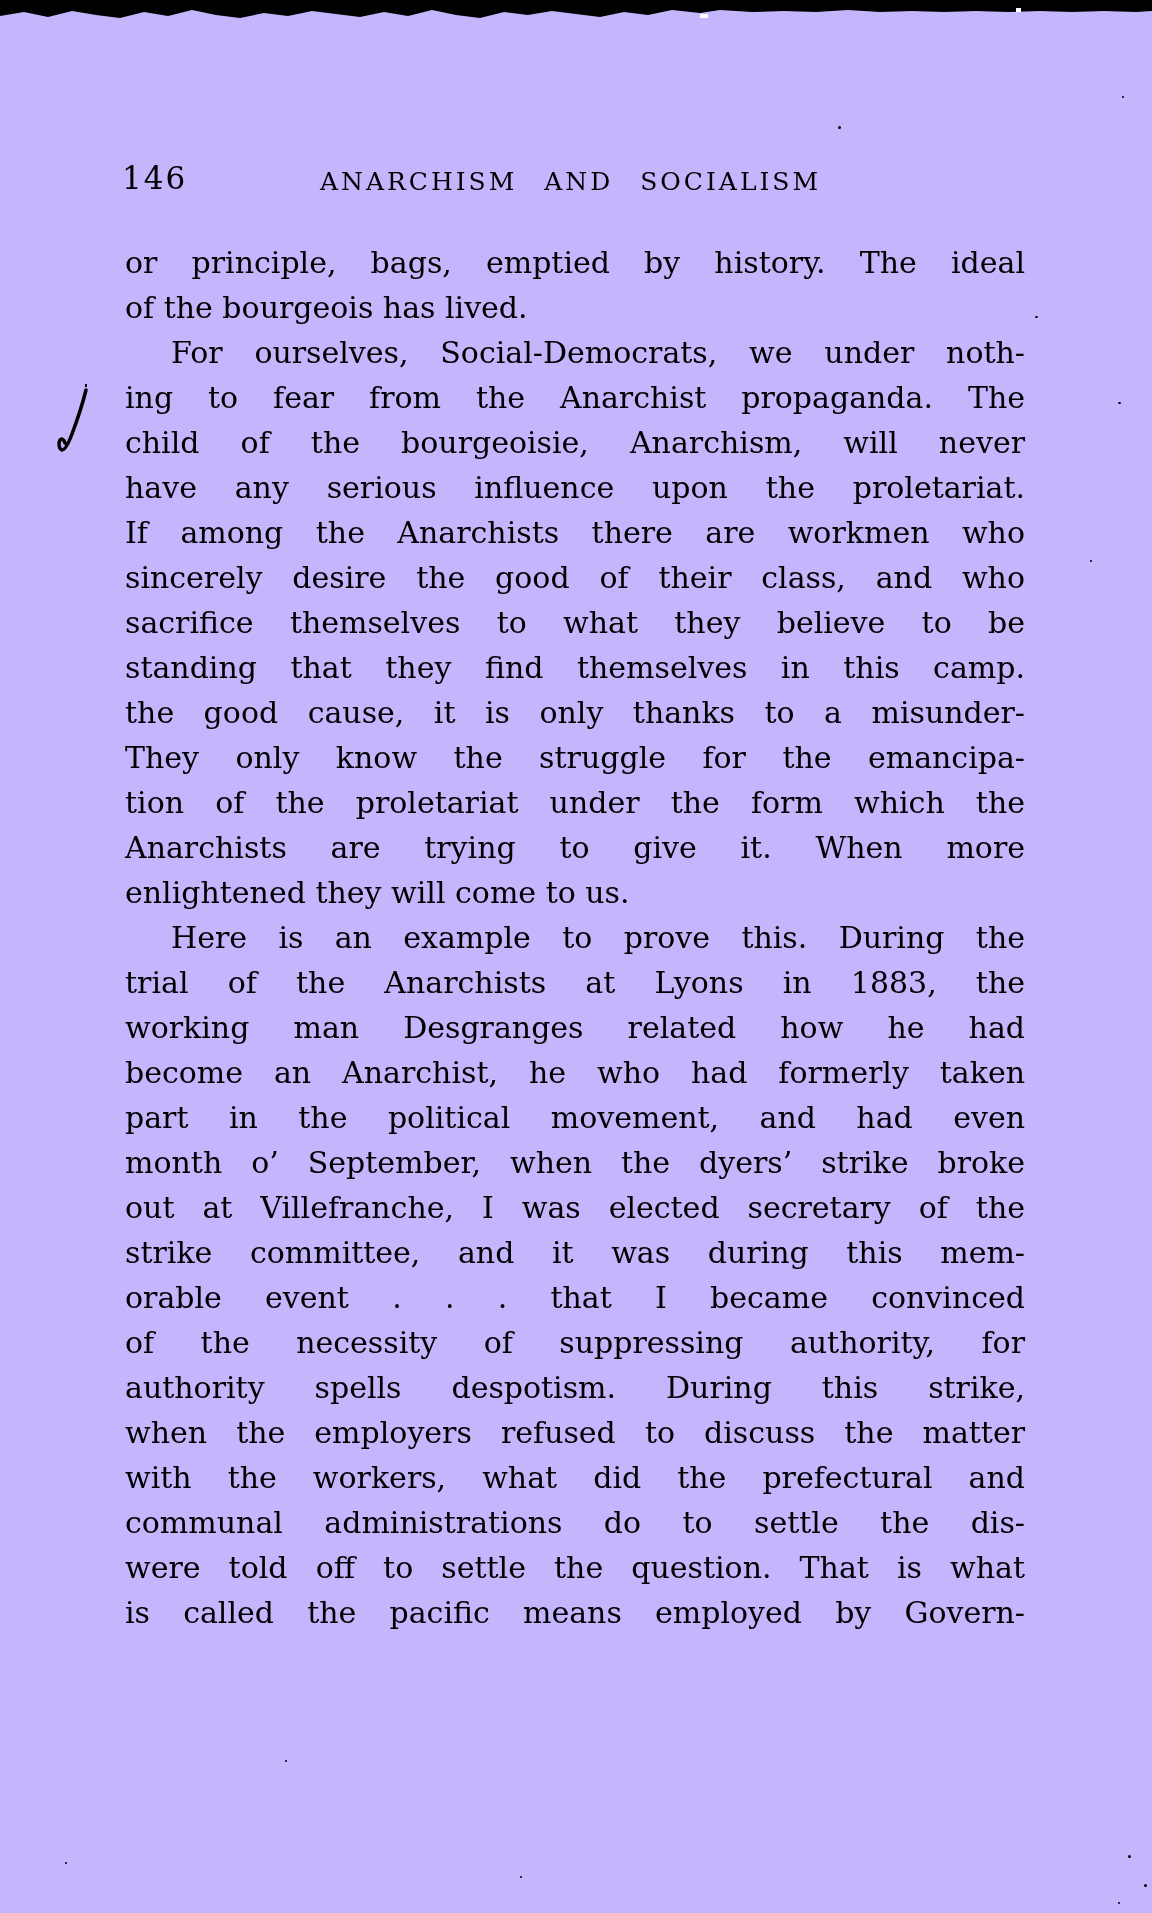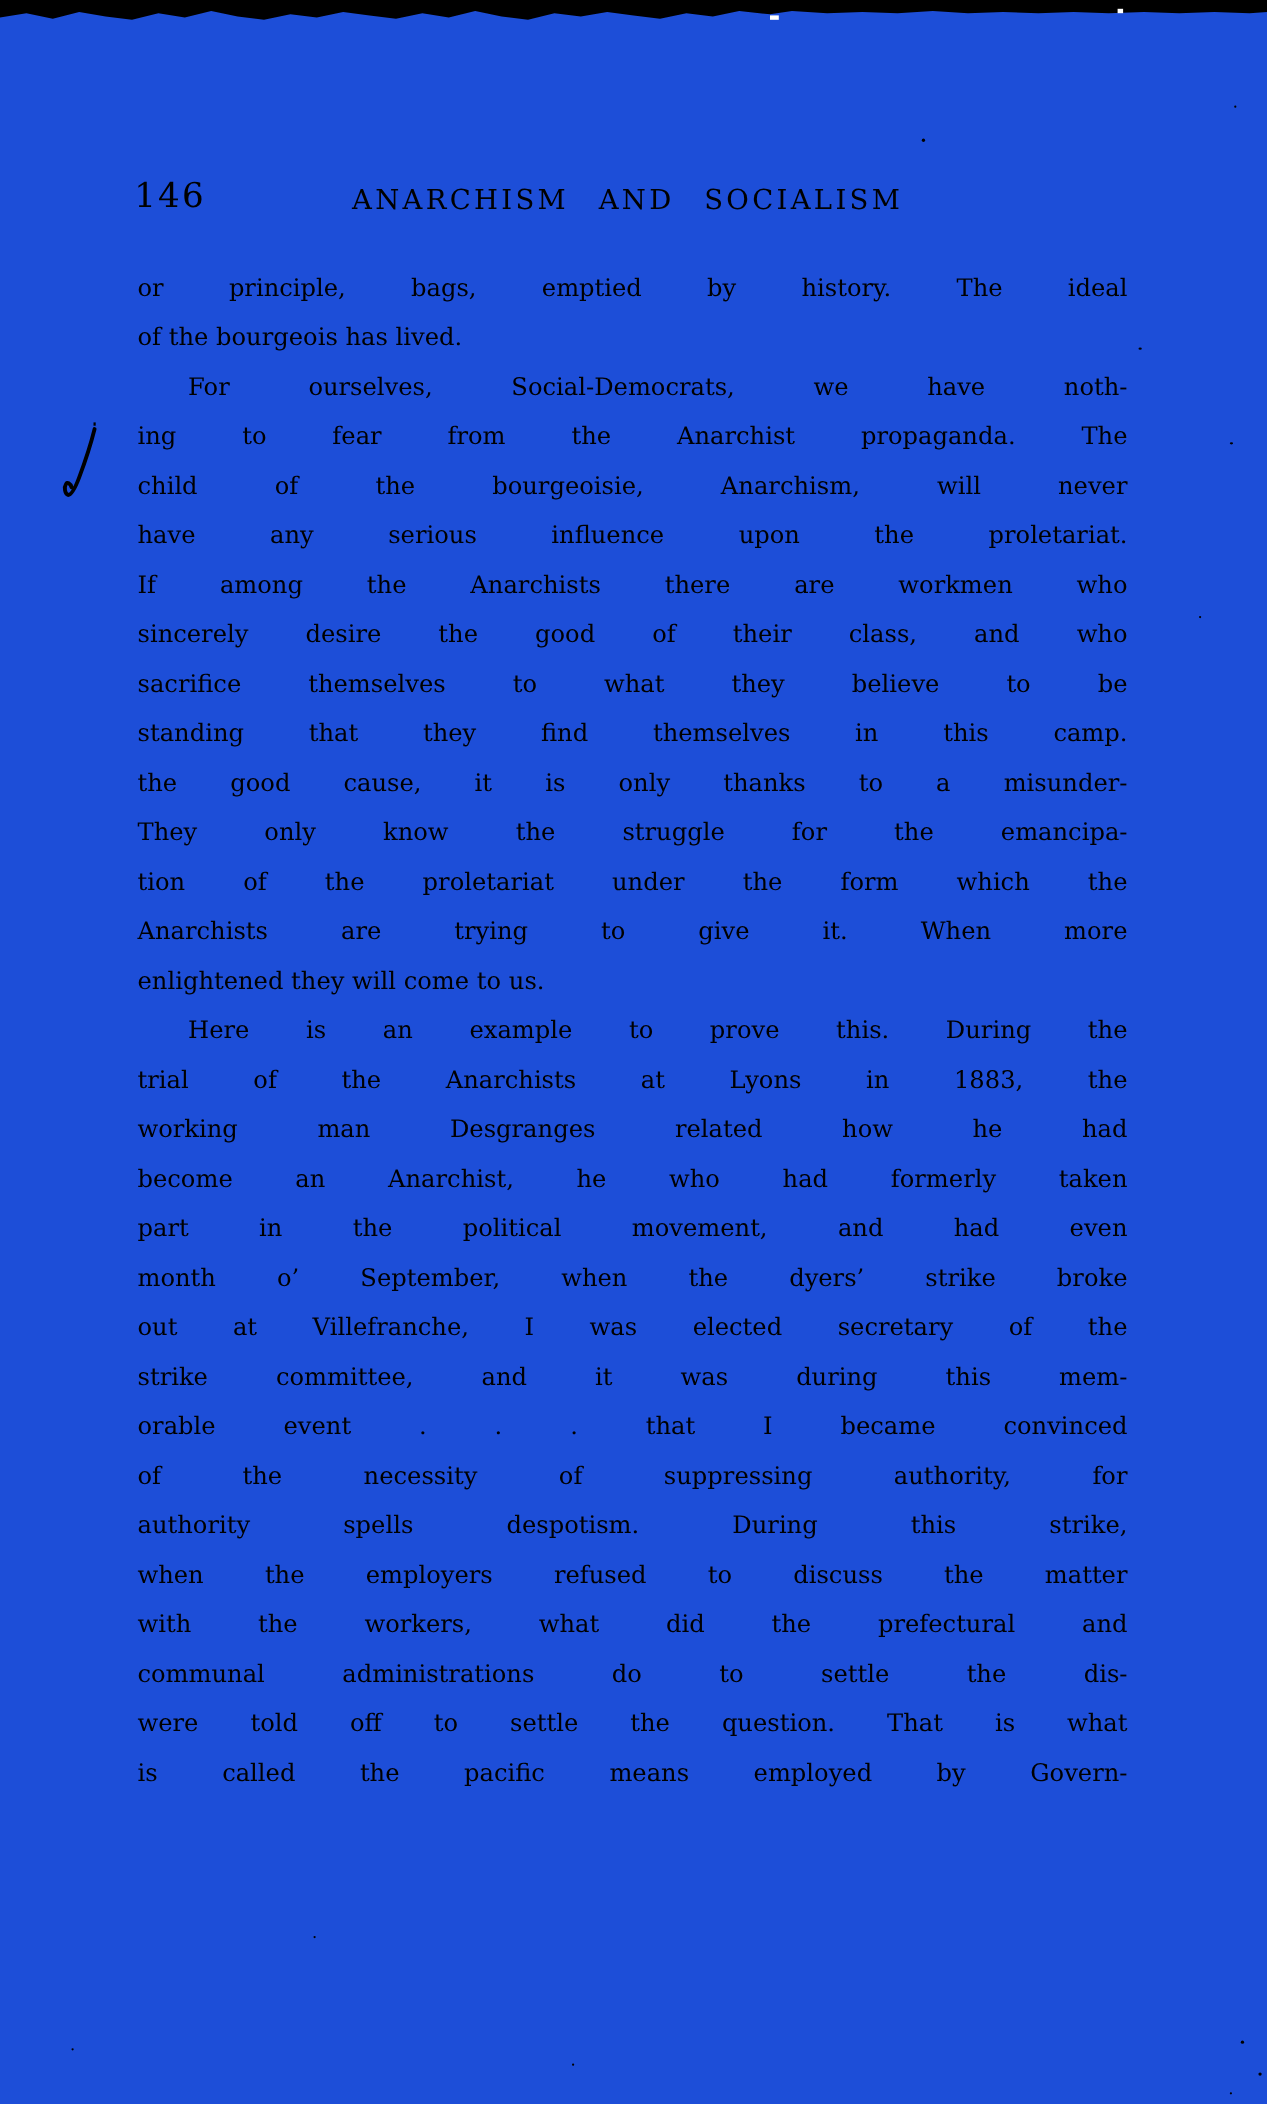--- a/index.html
+++ b/index.html
@@ -1,37 +1,37 @@
 <!DOCTYPE html>
 <html><head>
 <meta charset="utf-8">
 <style>
   html,body{margin:0;padding:0;background:#ffffff;}
   .page{
     position:relative;
     width:1152px;height:1913px;
-    background:#1d4ed8;
+    background:#c4b5fd;
     overflow:hidden;
     font-family:"DejaVu Serif","Liberation Serif",serif;
     color:#000;
   }
   .scan-topbar{position:absolute;top:0;left:0;}
   .pageno{
     position:absolute;left:122px;top:160px;
     font-size:31px;letter-spacing:2px;
   }
   .runhead{
     position:absolute;left:320px;top:167px;
     font-size:25px;letter-spacing:3px;word-spacing:16px;
     white-space:nowrap;
   }
   .margin-mark{position:absolute;left:52px;top:382px;}
   .textblock{
     position:absolute;left:125px;top:240px;width:900px;
-    font-size:22px;line-height:45px;
+    font-size:30px;line-height:45px;
   }
   .line{
     text-align:justify;
     text-align-last:justify;
     height:45px;
     white-space:normal;
   }
   .line.nojust{text-align:center;text-align-last:left;}
   .line.indent{padding-left:46px;}
   .speck{position:absolute;background:#000;border-radius:50%;}
@@ -56,21 +56,21 @@
   <div class="runhead">ANARCHISM AND SOCIALISM</div>
 
   <svg class="margin-mark" width="44" height="84" viewBox="0 0 44 84">
     <path d="M34,8 C31,20 26,36 20,52 C17,60 13,68 10,68 C7,67 6,61 8,58 C9,56 12,57 13,61" fill="none" stroke="#000" stroke-width="3.5" stroke-linecap="round"></path>
     <rect x="33" y="2" width="2" height="3" fill="#000"></rect>
   </svg>
 
   <div class="textblock">
       <div class="line">or principle, bags, emptied by history.  The ideal</div>
       <div class="line nojust">of the bourgeois has lived.</div>
-      <div class="line indent">For ourselves, Social-Democrats, we have noth-</div>
+      <div class="line indent">For ourselves, Social-Democrats, we under noth-</div>
       <div class="line">ing to fear from the Anarchist propaganda.  The</div>
       <div class="line">child of the bourgeoisie, Anarchism, will never</div>
       <div class="line">have any serious influence upon the proletariat.</div>
       <div class="line">If among the Anarchists there are workmen who</div>
       <div class="line">sincerely desire the good of their class, and who</div>
       <div class="line">sacrifice themselves to what they believe to be</div>
       <div class="line">standing that they find themselves in this camp.</div>
       <div class="line">the good cause, it is only thanks to a misunder-</div>
       <div class="line">They only know the struggle for the emancipa-</div>
       <div class="line">tion of the proletariat under the form which the</div>

